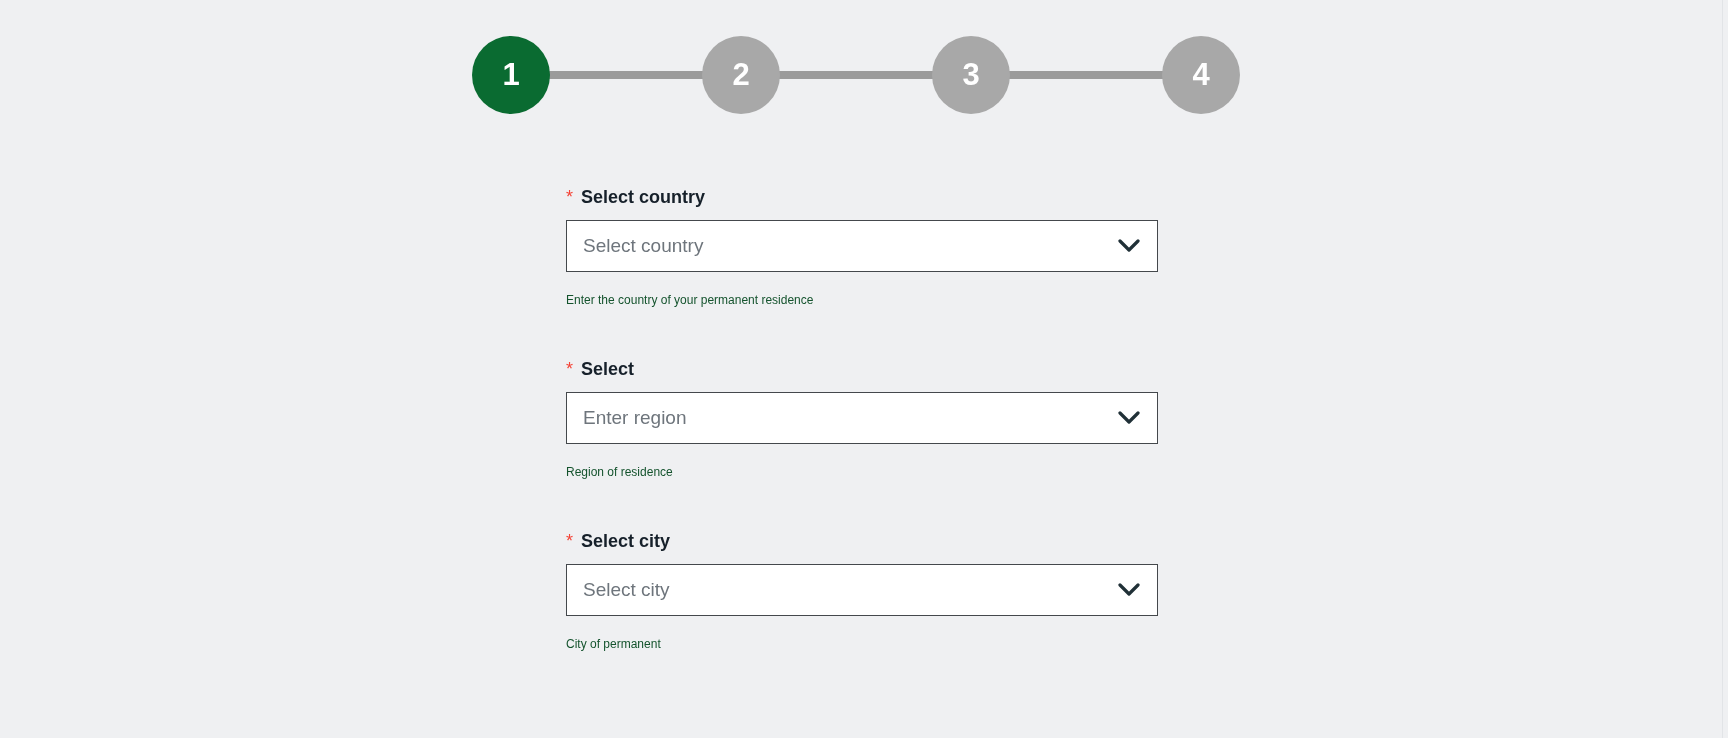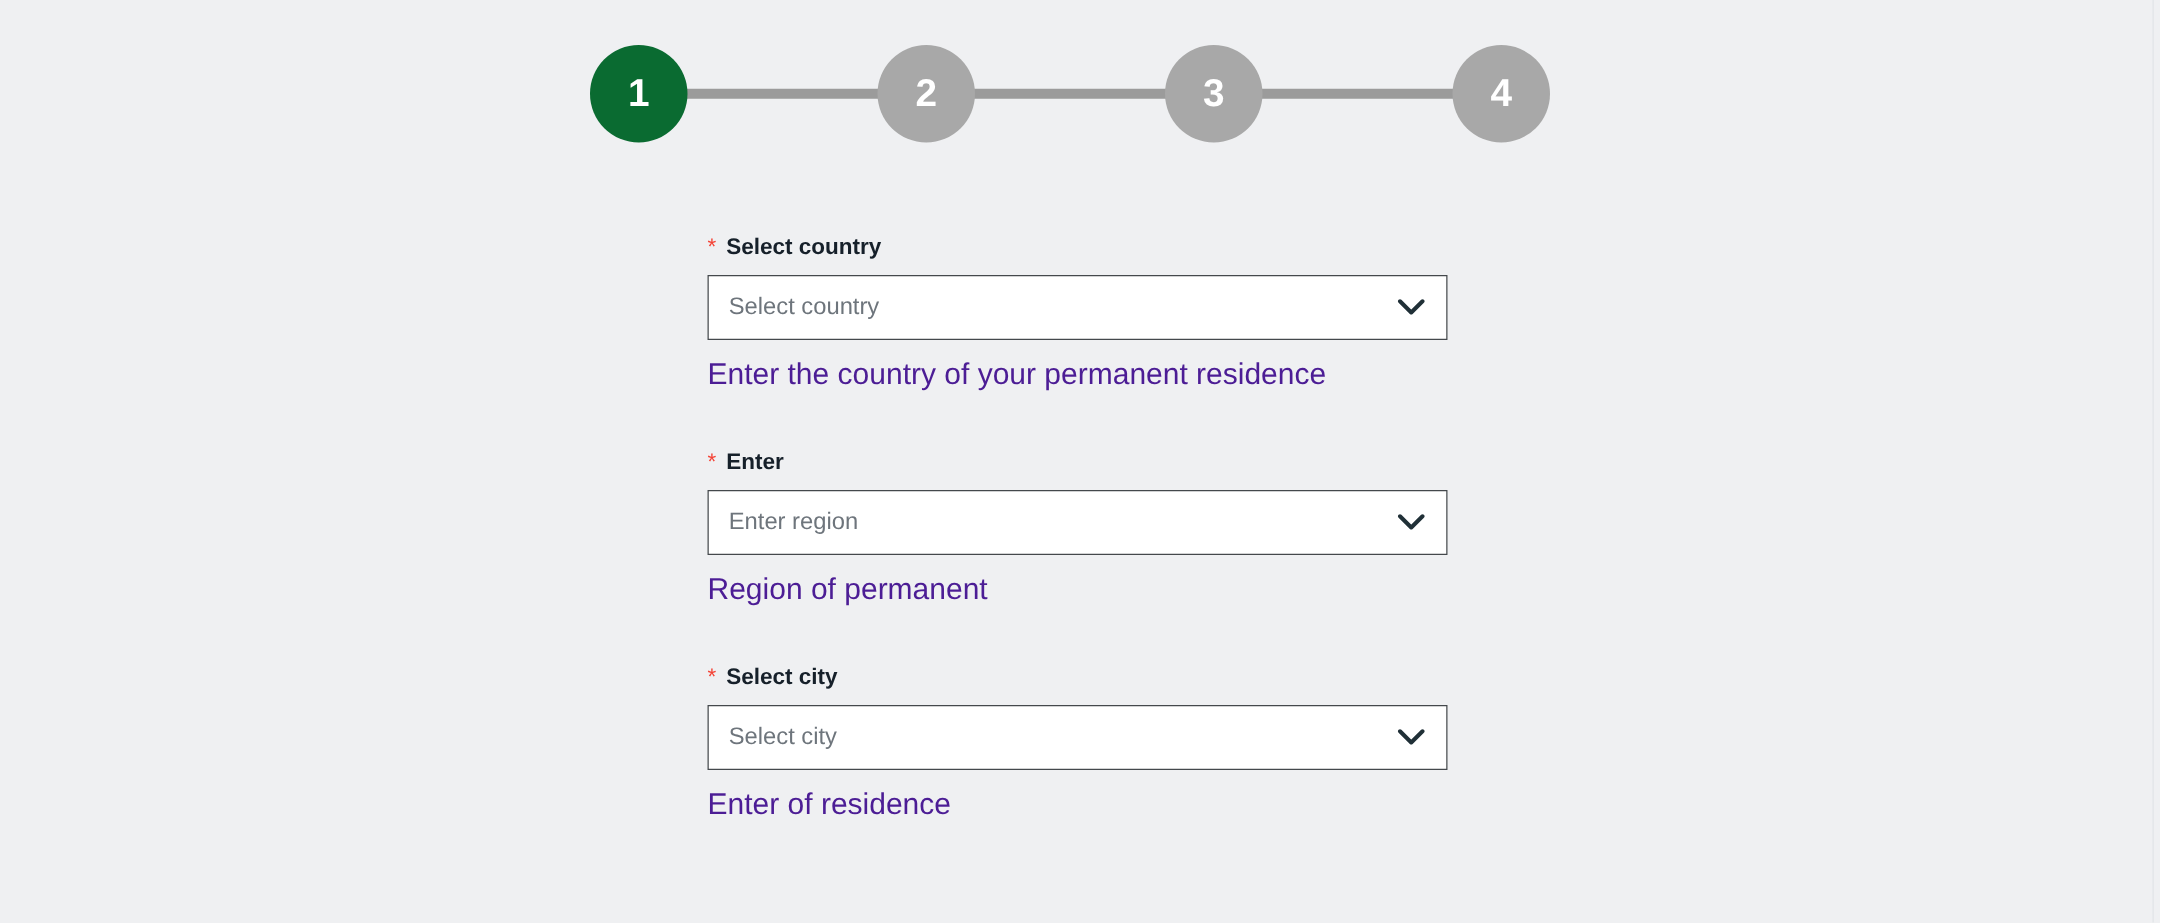--- a/index.html
+++ b/index.html
@@ -118,22 +118,22 @@
     position: absolute;
     right: 17px;
     top: 50%;
     transform: translateY(-50%);
     width: 22px;
     height: 14px;
     display: block;
   }
   .chevron-icon svg { display: block; }
   .field-hint {
-    font-size: 24px;
-    color: #4c1d95;
+    font-size: 12px;
+    color: #14532d;
     line-height: 22px;
     margin: 17px 0 0 0;
     font-weight: normal;
   }
   .gap-after-hint { height: 47px; }
 </style>
 </head>
 <body>
 
 <div class="page-root">
@@ -173,45 +173,45 @@
         </span>
       </div>
       <p class="field-hint">Enter the country of your permanent residence</p>
     </div>
 
     <div class="gap-after-hint"></div>
 
     <div class="field-group">
       <div class="field-label">
         <span class="required-star">*</span>
-        <span>Enter</span>
+        <span>Select</span>
       </div>
       <div class="select-control">
         <span class="select-value" title="Select region">Enter region</span>
         <span class="chevron-icon">
           <svg width="22" height="14" viewBox="0 0 22 14" xmlns="http://www.w3.org/2000/svg">
             <path d="M2 2 L11 11 L20 2" fill="none" stroke="#203037" stroke-width="3.2" stroke-linecap="round" stroke-linejoin="round"></path>
           </svg>
         </span>
       </div>
-      <p class="field-hint">Region of permanent</p>
+      <p class="field-hint">Region of residence</p>
     </div>
 
     <div class="gap-after-hint"></div>
 
     <div class="field-group">
       <div class="field-label">
         <span class="required-star">*</span>
         <span>Select city</span>
       </div>
       <div class="select-control">
         <span class="select-value" title="Select city">Select city</span>
         <span class="chevron-icon">
           <svg width="22" height="14" viewBox="0 0 22 14" xmlns="http://www.w3.org/2000/svg">
             <path d="M2 2 L11 11 L20 2" fill="none" stroke="#203037" stroke-width="3.2" stroke-linecap="round" stroke-linejoin="round"></path>
           </svg>
         </span>
       </div>
-      <p class="field-hint">Enter of residence</p>
+      <p class="field-hint">City of permanent</p>
     </div>
 
   </div>
 </div>
 
 </body></html>

